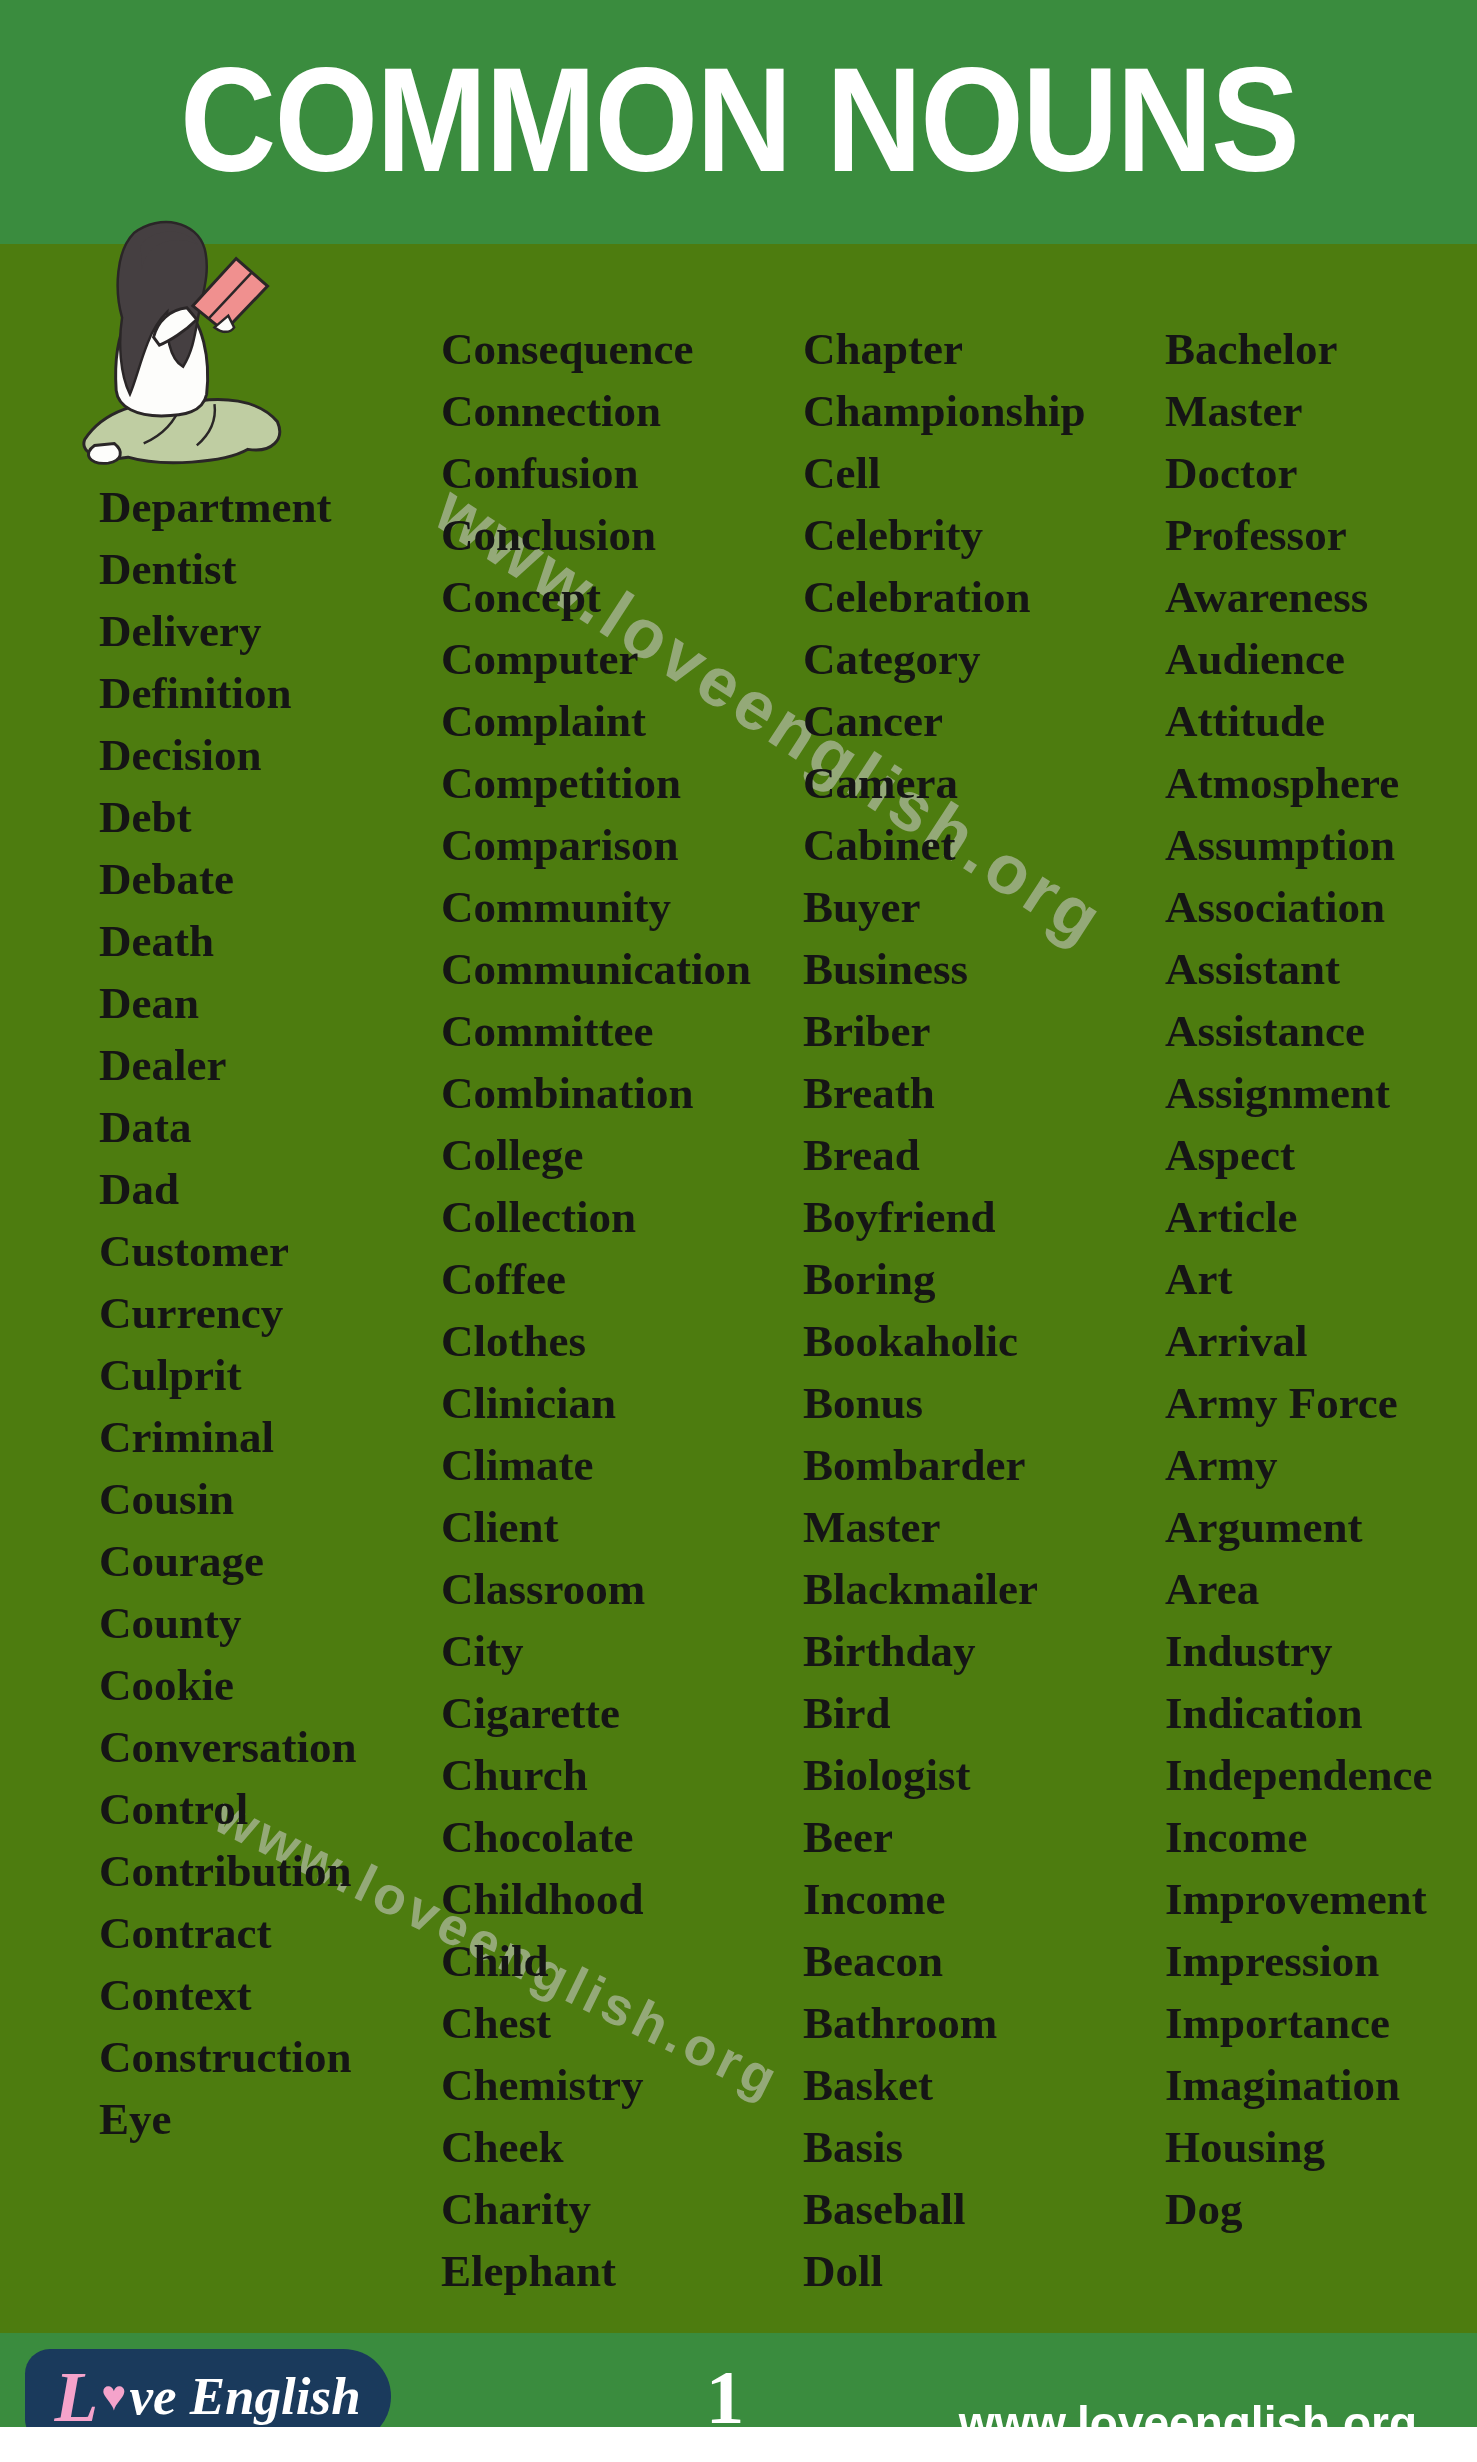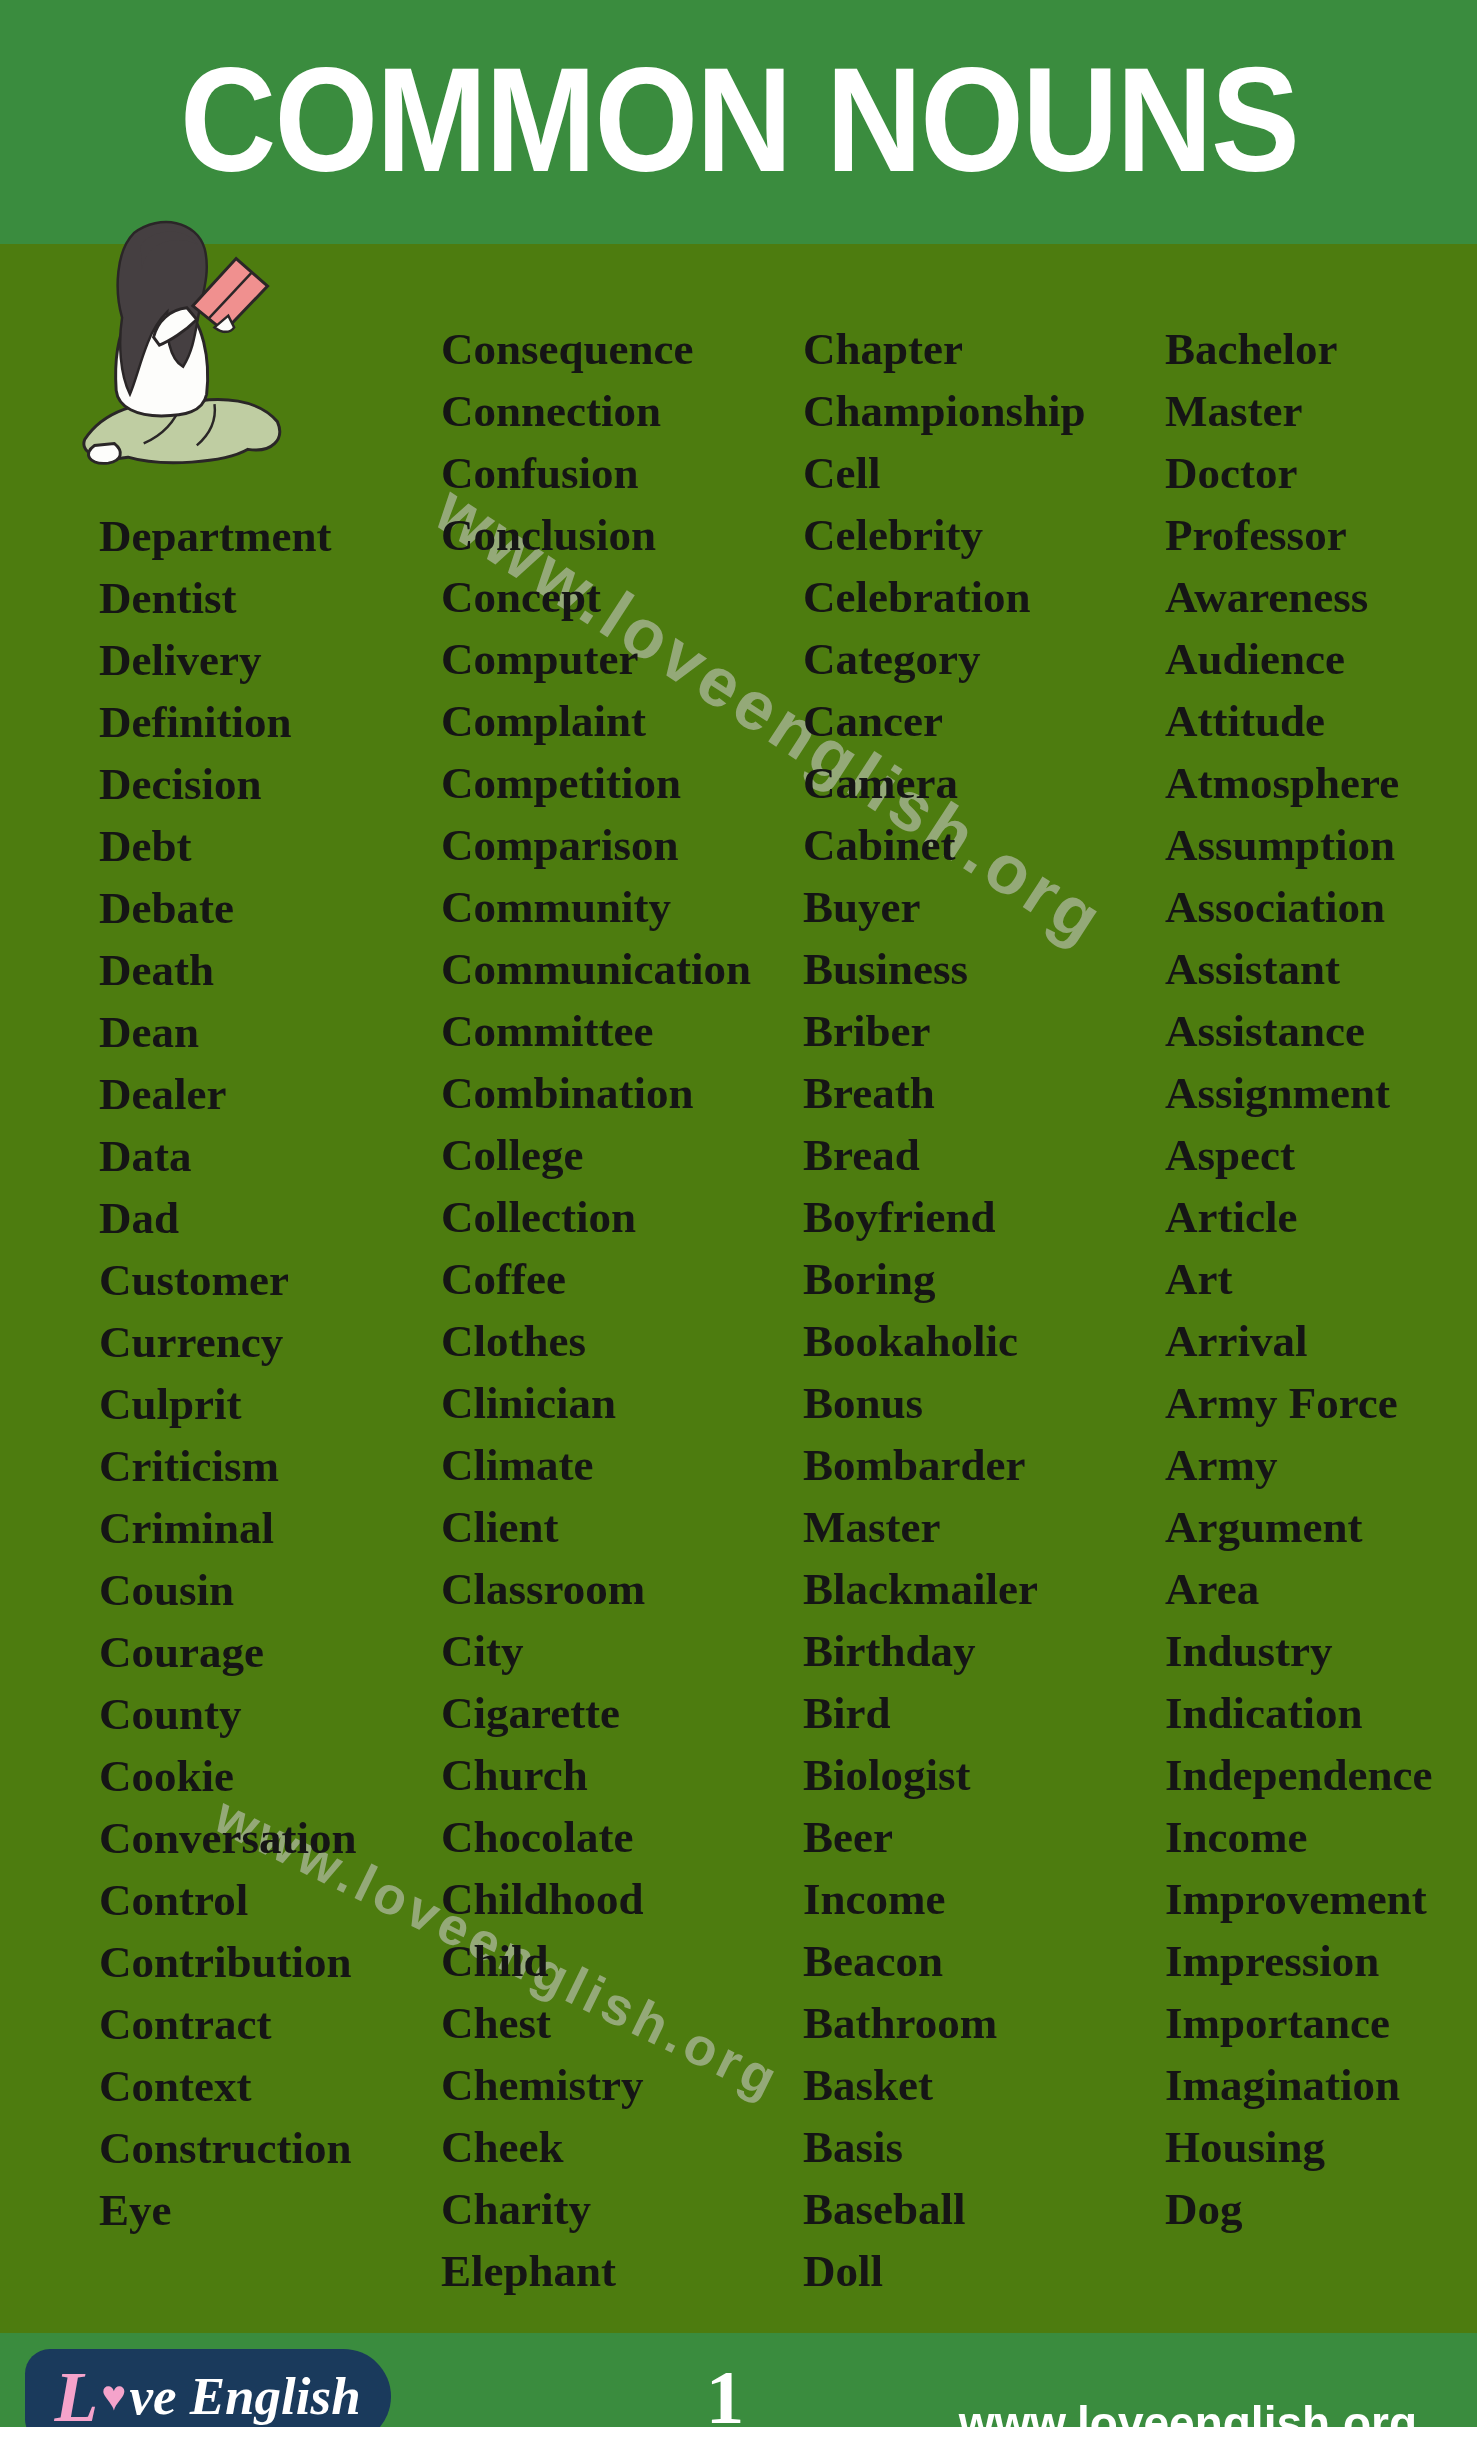--- a/index.html
+++ b/index.html
@@ -28,21 +28,21 @@
   .watermark {
     position:absolute; color:#cfcfcf; opacity:0.55;
     font-family:"Liberation Sans", sans-serif; font-weight:700;
     letter-spacing:4.9px; white-space:nowrap; transform-origin:left center;
     pointer-events:none;
   }
   .wm1 { left:443px; top:463px;  font-size:69px; transform:rotate(33deg); }
   .wm2 { left:219px; top:1781px; font-size:53px; transform:rotate(26deg); }
   
   .col { position:absolute; }
-  .col1 { left:99px;  top:505px; }
+  .col1 { left:99px;  top:476px; }
   .col2 { left:441px;  top:318px; }
   .col3 { left:803px;  top:318px; }
   .col4 { left:1165px; top:318px;font-family:Liberation Serif, serif; }
   .word {
     height:62px; line-height:62px; font-size:45px; font-weight:700;
     color:#151515; white-space:nowrap;
   }
   
   .footer {
     position:absolute; left:0; top:2333px; width:1478px; height:130px;
@@ -111,21 +111,20 @@
       <div class="word">Debt</div>
       <div class="word">Debate</div>
       <div class="word">Death</div>
       <div class="word">Dean</div>
       <div class="word">Dealer</div>
       <div class="word">Data</div>
       <div class="word">Dad</div>
       <div class="word">Customer</div>
       <div class="word">Currency</div>
       <div class="word">Culprit</div>
-      <div class="word">Criticism</div>
       <div class="word">Criminal</div>
       <div class="word">Cousin</div>
       <div class="word">Courage</div>
       <div class="word">County</div>
       <div class="word">Cookie</div>
       <div class="word">Conversation</div>
       <div class="word">Control</div>
       <div class="word">Contribution</div>
       <div class="word">Contract</div>
       <div class="word">Context</div>

